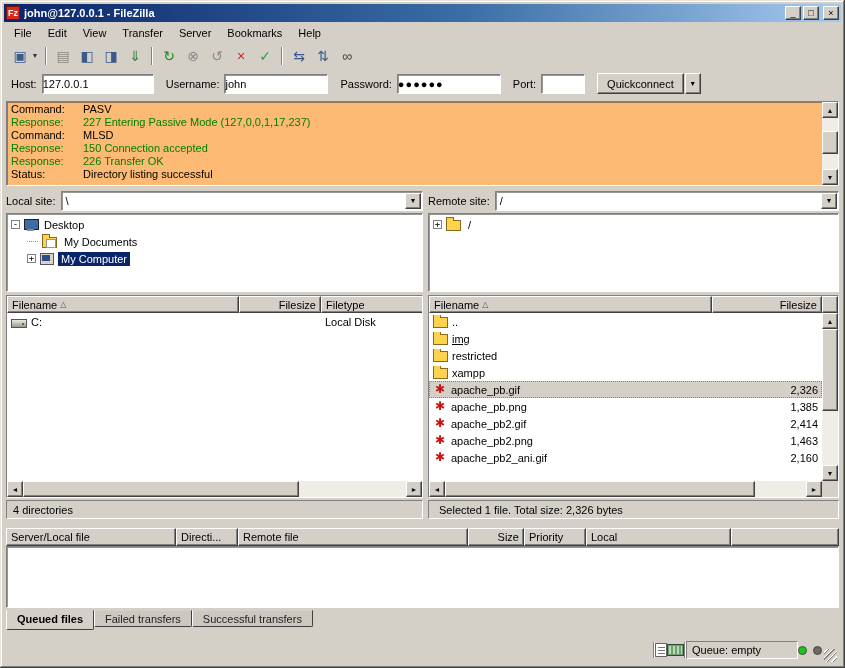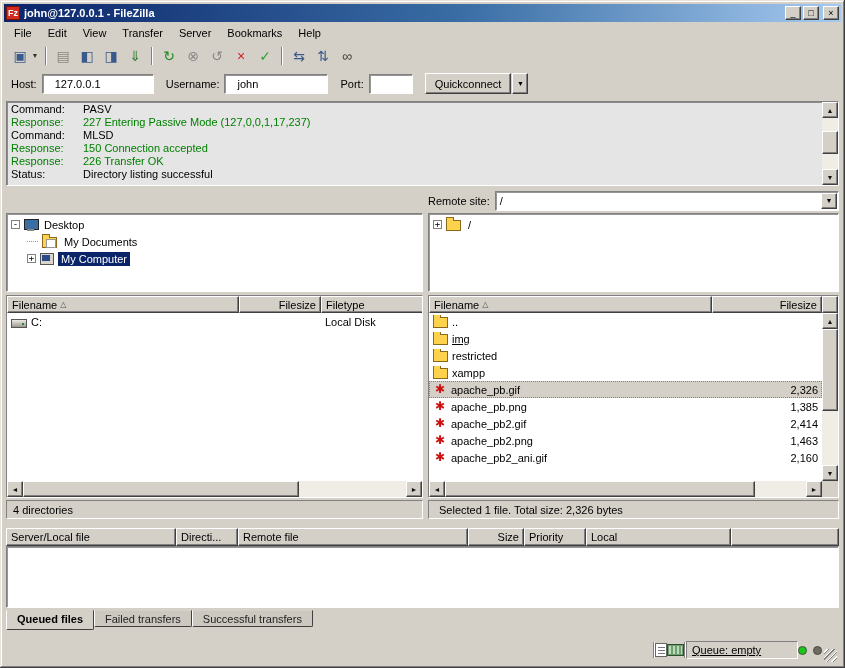--- a/index.html
+++ b/index.html
@@ -35,28 +35,28 @@
     display:flex; align-items:center; justify-content:center; padding:0; }
   .tb-btn.tb-dropdown { width:12px; font-size:7px; color:#333; margin-left:-3px; }
   .tb-ico { font-size:14px; line-height:1; }
   .tb-sep { width:2px; height:18px; border-left:1px solid #808080; border-right:1px solid #fff; margin:0 4px; }
 
   
   #quickbar { left:4px; top:69px; width:837px; height:29px; display:flex; align-items:center; padding:0 7px; }
   .qgroup { display:flex; align-items:center; gap:5px; margin-right:12px; }
   .field { background:#fff; border:1px solid; border-color:#808080 #fff #fff #808080;
     box-shadow:inset 1px 1px 0 rgba(64,64,64,.55); }
-  input.field { height:20px; padding:0 12px; font:inherit; }
+  input.field { height:20px; padding:0 0; font:inherit; }
   .w-host { width:112px; } .w-user { width:104px; } .w-pass { width:104px; letter-spacing:1px; } .w-port { width:44px; }
   .btn { height:21px; background:#d4d0c8; border:1px solid; border-color:#fff #404040 #404040 #fff;
     box-shadow:inset -1px -1px 0 #808080; padding:0 9px; }
   .qc-drop { width:16px; padding:0; font-size:7px; margin-left:1px; }
 
   
-  #log { left:6px; top:101px; width:833px; height:85px; display:flex; background:#e5e5e5; }
+  #log { left:6px; top:101px; width:833px; height:85px; display:flex; background:#fdba74; }
   #log-lines { flex:1; padding:1px 4px; overflow:hidden; }
   .log-line { display:flex; line-height:13px; white-space:nowrap; }
   .log-prefix { width:72px; flex:none; }
 
   
   .sb-v { width:16px; flex:none; display:flex; flex-direction:column; background:#f0ede6; }
   .sb-h { flex:1; display:flex; background:#f0ede6; }
   .sb-btn { width:16px; height:16px; flex:none; background:#d4d0c8; border:1px solid; border-color:#fff #404040 #404040 #fff;
     box-shadow:inset -1px -1px 0 #808080; font-size:7px; color:#111; display:flex; align-items:center; justify-content:center; padding:0; }
   .sb-track { position:relative; flex:1; }
@@ -133,21 +133,21 @@
 
   
   #queue-header { left:6px; top:528px; width:833px; height:18px; display:flex; background:#d4d0c8; overflow:hidden; }
   #queue-body { left:6px; top:546px; width:833px; height:62px; background:#fff; }
   #tabs { left:6px; top:610px; width:560px; height:21px; display:flex; align-items:flex-start; }
   .tab { padding:2px 10px; background:#ccc8c0; border:1px solid; border-color:#d4d0c8 #404040 #404040 #fff;
     border-radius:0 0 2px 2px; height:17px; margin-top:0; color:#222; }
   .tab.active { background:#d4d0c8; font-weight:bold; height:20px; color:#000; }
 
   
-  #statusbar { left:4px; top:636px; width:837px; height:28px; display:flex; align-items:center; justify-content:flex-end; padding:0 4px;text-decoration:underline; }
+  #statusbar { left:4px; top:636px; width:837px; height:28px; display:flex; align-items:center; justify-content:flex-end; padding:0 4px; }
   .vsep { width:2px; height:16px; border-left:1px solid #808080; border-right:1px solid #fff; }
   .sbi-page { width:12px; height:14px; background:#fff; border:1px solid #666; position:relative; }
   .sbi-page::before { content:""; position:absolute; left:2px; top:3px; width:7px; height:8px;
     background:repeating-linear-gradient(#777 0 1px, transparent 1px 3px); }
   .sbi-keypad { width:17px; height:12px; background:#6f9f6f; border:1px solid #2e4e2e; position:relative; }
   .sbi-keypad::before { content:""; position:absolute; inset:1px;
     background:repeating-linear-gradient(90deg,#cfe8cf 0 2px, transparent 2px 4px); opacity:.8; }
   .queue-panel { width:112px; height:18px; border:1px solid; border-color:#808080 #fff #fff #808080; display:flex; align-items:center; padding:0 5px; }
   .led { width:9px; height:9px; border-radius:50%; border:1px solid #4a4a42; flex:none; }
   .grip { width:13px; height:13px; align-self:flex-end; margin:0 0 2px 2px;
@@ -227,20 +227,24 @@
   <div id="quickbar" class="abs">
     <span class="qgroup">
       <label>Host:</label>
       <input class="field w-host" value="127.0.0.1" style="">
     </span>
     <span class="qgroup">
       <label>Username:</label>
       <input class="field w-user" value="john" style="">
     </span>
     <span class="qgroup">
+      <label>Password:</label>
+      <input class="field w-pass" value="●●●●●●" style="">
+    </span>
+    <span class="qgroup">
       <label>Port:</label>
       <input class="field w-port" value="" style="">
     </span>
     <span class="qgroup" style="margin-right:0;gap:0;">
       <button class="btn">Quickconnect</button>
       <button class="btn qc-drop"><span>▼</span></button>
     </span>
   </div>
 
   <div id="log" class="abs field">
@@ -272,20 +276,29 @@
       </div>
     <div class="sb-v">
       <button class="sb-btn up"></button>
       <div class="sb-track">
           <div class="sb-thumb t-log"></div>
         </div>
       <button class="sb-btn down"></button>
     </div>
   </div>
 
+  <div id="local-site" class="abs site-row">
+    <label>Local site:</label>
+    <div class="combo">
+      <span class="combo-text">\</span>
+      <span class="combo-btn">
+          <span>▼</span>
+        </span>
+    </div>
+  </div>
 
   <div id="remote-site" class="abs site-row">
     <label>Remote site:</label>
     <div class="combo">
       <span class="combo-text">/</span>
       <span class="combo-btn">
           <span>▼</span>
         </span>
     </div>
   </div>

